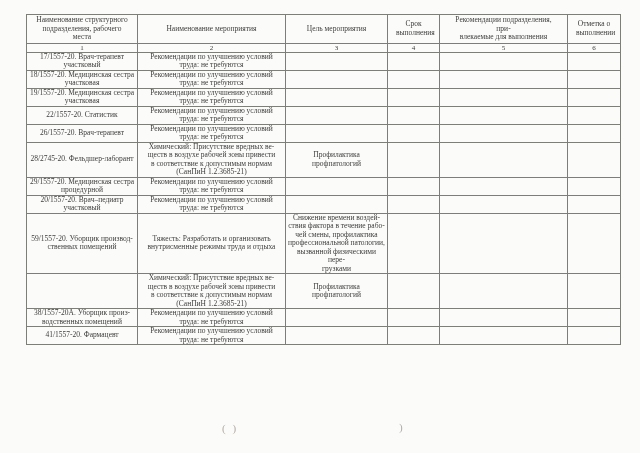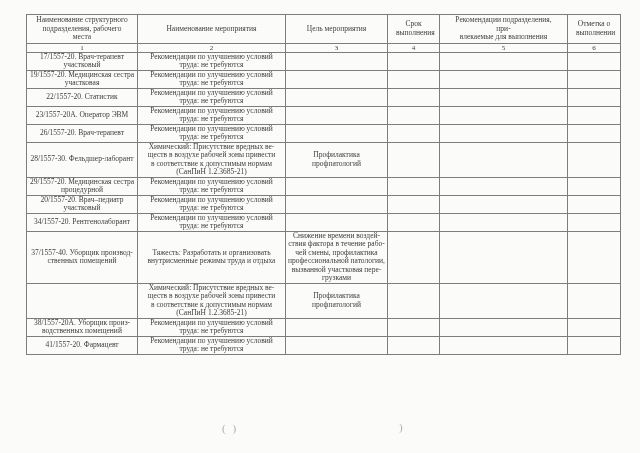--- a/index.html
+++ b/index.html
@@ -77,58 +77,59 @@
       <td class="c-unit">17/1557-20. Врач-терапевт
 участковый</td>
       <td>Рекомендации по улучшению условий
 труда: не требуются</td>
       <td></td>
       <td></td>
       <td></td>
       <td></td>
     </tr>
     <tr>
+      <td class="c-unit">18/1557-20. Медицинская сестра
+участковая</td>
+      <td>Рекомендации по улучшению условий
+труда: не требуются</td>
+      <td></td>
+      <td></td>
+      <td></td>
+      <td></td>
+    </tr>
+    <tr>
       <td class="c-unit">19/1557-20. Медицинская сестра
 участковая</td>
       <td>Рекомендации по улучшению условий
 труда: не требуются</td>
       <td></td>
       <td></td>
       <td></td>
       <td></td>
     </tr>
     <tr>
       <td class="c-unit">22/1557-20. Статистик</td>
       <td>Рекомендации по улучшению условий
 труда: не требуются</td>
       <td></td>
       <td></td>
       <td></td>
       <td></td>
     </tr>
     <tr>
-      <td class="c-unit">23/1557-20А. Оператор ЭВМ</td>
-      <td>Рекомендации по улучшению условий
-труда: не требуются</td>
-      <td></td>
-      <td></td>
-      <td></td>
-      <td></td>
-    </tr>
-    <tr>
       <td class="c-unit">26/1557-20. Врач-терапевт</td>
       <td>Рекомендации по улучшению условий
 труда: не требуются</td>
       <td></td>
       <td></td>
       <td></td>
       <td></td>
     </tr>
     <tr>
-      <td class="c-unit">28/1557-30. Фельдшер-лаборант</td>
+      <td class="c-unit">28/2745-20. Фельдшер-лаборант</td>
       <td>Химический: Присутствие вредных ве-
 ществ в воздухе рабочей зоны привести
 в соответствие к допустимым нормам
 (СанПиН 1.2.3685-21)</td>
       <td>Профилактика профпатологий</td>
       <td></td>
       <td></td>
       <td></td>
     </tr>
     <tr>
@@ -145,38 +146,29 @@
       <td class="c-unit">20/1557-20. Врач–педиатр
 участковый</td>
       <td>Рекомендации по улучшению условий
 труда: не требуются</td>
       <td></td>
       <td></td>
       <td></td>
       <td></td>
     </tr>
     <tr>
-      <td class="c-unit">34/1557-20. Рентгенолаборант</td>
-      <td>Рекомендации по улучшению условий
-труда: не требуются</td>
-      <td></td>
-      <td></td>
-      <td></td>
-      <td></td>
-    </tr>
-    <tr>
-      <td class="c-unit">37/1557-40. Уборщик производ-
+      <td class="c-unit">59/1557-20. Уборщик производ-
 ственных помещений</td>
       <td>Тяжесть: Разработать и организовать
 внутрисменные режимы труда и отдыха</td>
       <td>Снижение времени воздей-
 ствия фактора в течение рабо-
 чей смены, профилактика
 профессиональной патологии,
-вызванной участковая пере-
+вызванной физическими пере-
 грузками</td>
       <td></td>
       <td></td>
       <td></td>
     </tr>
     <tr>
       <td class="c-unit"></td>
       <td>Химический: Присутствие вредных ве-
 ществ в воздухе рабочей зоны привести
 в соответствие к допустимым нормам

